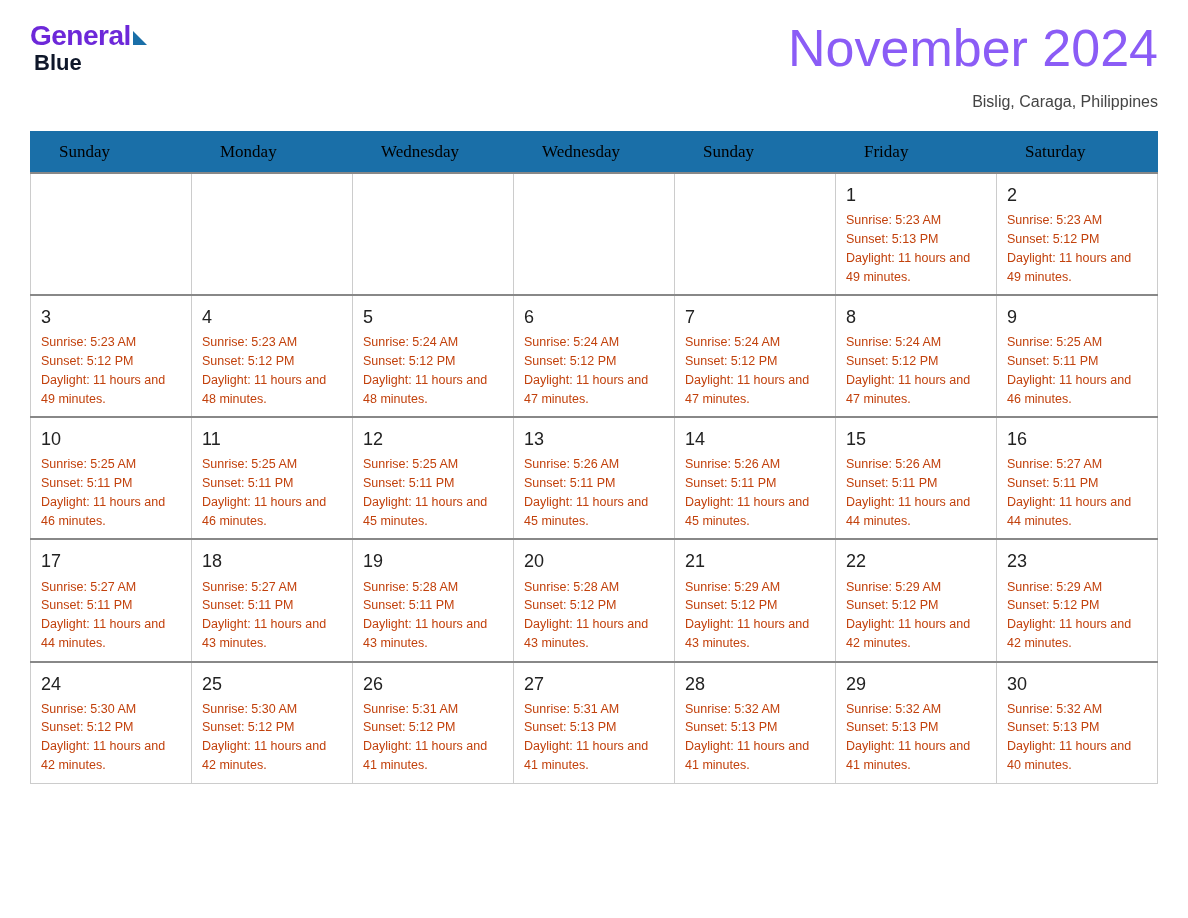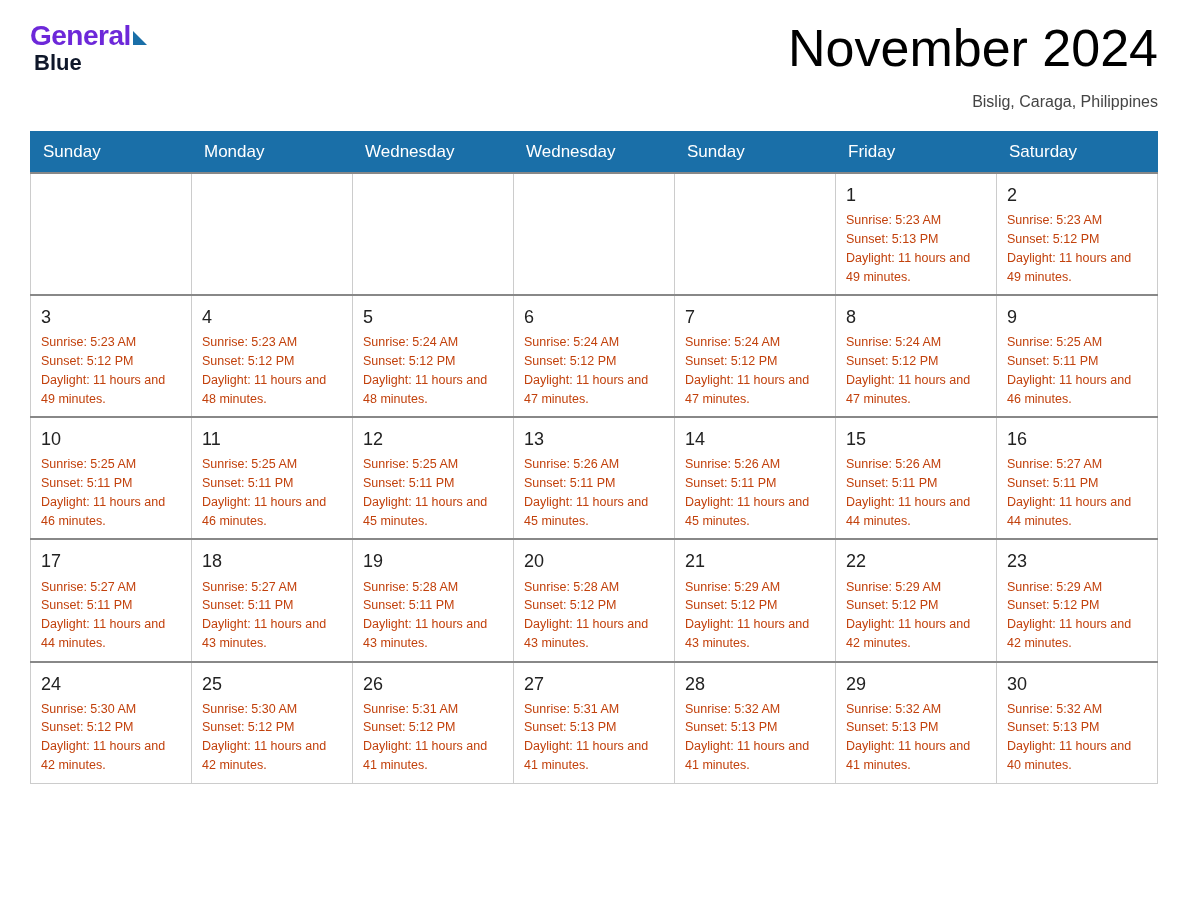--- a/index.html
+++ b/index.html
@@ -47,41 +47,42 @@
       color: #0f172a;
       margin-left: 4px;
       margin-top: -2px;
     }
     .title-area {
       text-align: right;
     }
     .month-title {
       font-size: 52px;
       font-weight: normal;
-      color: #000000;
+      color: #8b5cf6;
       line-height: 1.1;
     }
     .location-title {
       font-size: 16px;
       color: #444;
       margin-top: 16px;
     }
     .calendar-table {
       width: 100%;
       border-collapse: collapse;
       border: 1px solid #999;
     }
     .calendar-table th {
       background-color: #1a6fa8;
-      color: #ffffff;
+      color: #000000;
       font-size: 17px;
       font-weight: normal;
-      padding: 10px 12px;
+      padding: 10px 28px;
       text-align: left;
       border: 1px solid #1a6fa8;
+      font-family: Liberation Serif, serif;
     }
     .calendar-table td {
       width: 14.28%;
       vertical-align: top;
       padding: 8px 10px;
       border: 1px solid #ccc;
       min-height: 110px;
       font-size: 13px;
       color: #333;
       line-height: 1.45;

